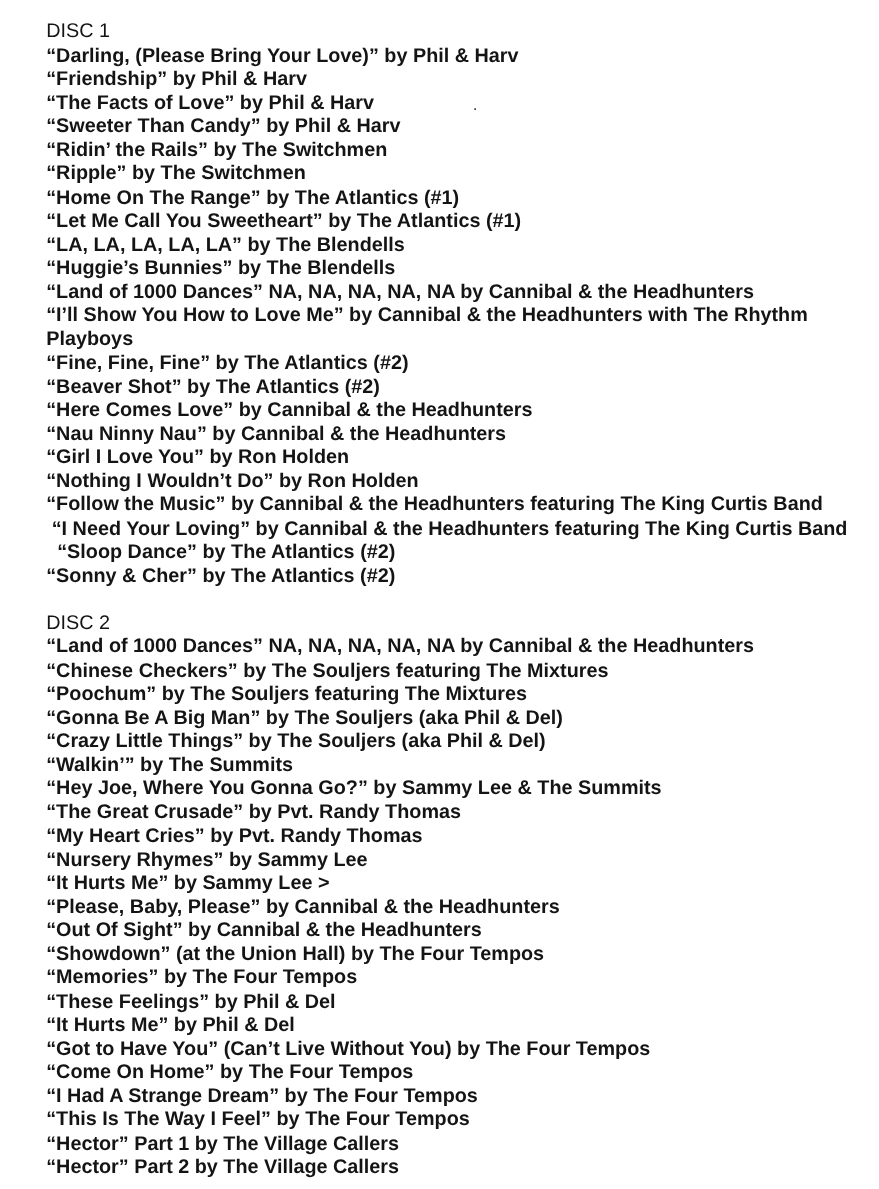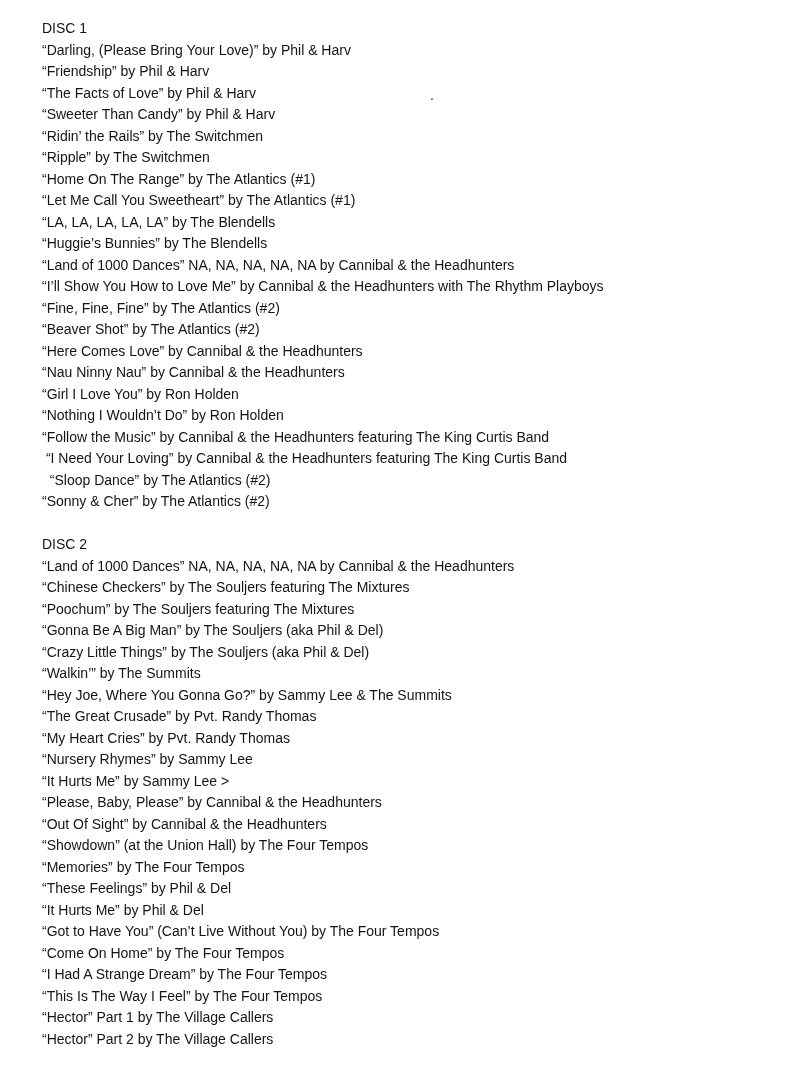--- a/index.html
+++ b/index.html
@@ -13,32 +13,32 @@
     position: relative;
     overflow: hidden;
     font-family: "Liberation Sans", sans-serif;
     color: #141414;
   }
   .document {
     position: absolute;
     left: 42px;
     top: 18px;
     right: 20px;
-    font-size: 14px;
+    font-size: 18px;
     line-height: 21.5px;
     white-space: pre-wrap;
   }
   .disc-section + .disc-section {
     margin-top: 21.5px;
   }
   .disc-heading {
     font-weight: normal;
   }
   .track-line {
-    font-weight: normal;
+    font-weight: bold;
   }
   .stray-mark {
     position: absolute;
     left: 430px;
     top: 88px;
     font-size: 14px;
     line-height: 14px;
     color: #222222;
   }
 </style>

